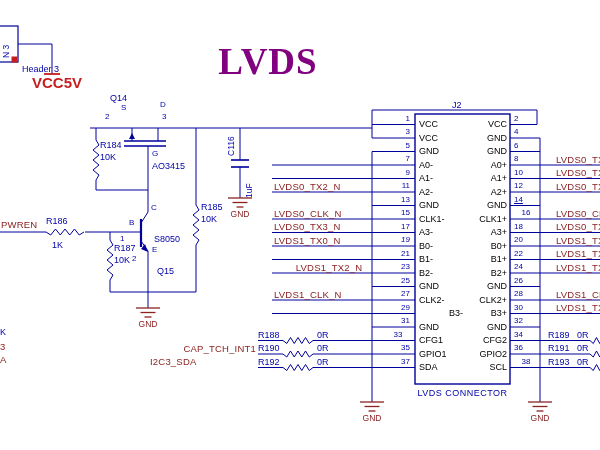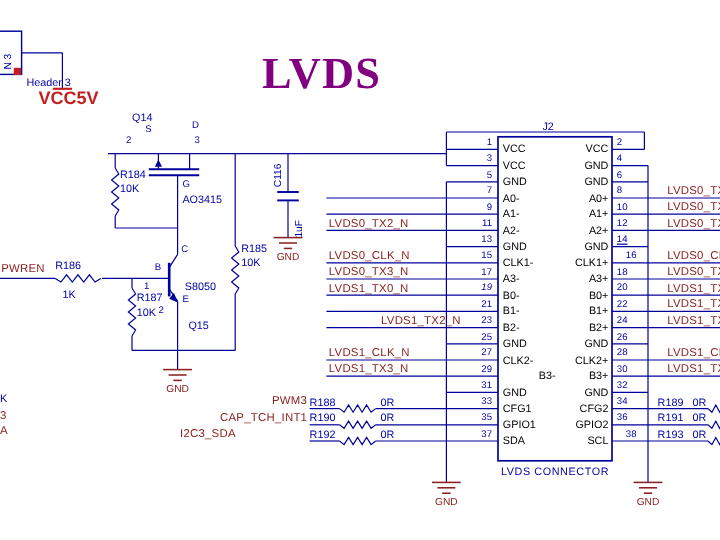--- a/index.html
+++ b/index.html
@@ -226,55 +226,53 @@
     <div class="t net" style="left: 556px; top: 234.5px; width: 60px; text-align: left;">LVDS1_TX0_P</div>
     <div class="t pin" style="left: 386px; top: 248.5px; width: 24px; text-align: right;">21</div>
     <div class="t pin" style="left: 514px; top: 248.5px; width: 24px; text-align: left;">22</div>
     <div class="t name" style="left: 419px; top: 254px; width: 44px; text-align: left;">B1-</div>
     <div class="t name" style="left: 462px; top: 254px; width: 45px; text-align: right;">B1+</div>
     <div class="t net" style="left: 556px; top: 248px; width: 60px; text-align: left;">LVDS1_TX1_P</div>
     <div class="t pin" style="left: 386px; top: 262px; width: 24px; text-align: right;">23</div>
     <div class="t pin" style="left: 514px; top: 262px; width: 24px; text-align: left;">24</div>
     <div class="t name" style="left: 419px; top: 267.5px; width: 44px; text-align: left;">B2-</div>
     <div class="t name" style="left: 462px; top: 267.5px; width: 45px; text-align: right;">B2+</div>
-    <div class="t net" style="left: 274px; top: 261.5px; width: 110px; text-align: right;">LVDS1_TX2_N</div>
+    <div class="t net" style="left: 274px; top: 261.5px; width: 110px; text-align: center;">LVDS1_TX2_N</div>
     <div class="t net" style="left: 556px; top: 261.5px; width: 60px; text-align: left;">LVDS1_TX2_P</div>
     <div class="t pin" style="left: 386px; top: 275.5px; width: 24px; text-align: right;">25</div>
     <div class="t pin" style="left: 514px; top: 275.5px; width: 24px; text-align: left;">26</div>
     <div class="t name" style="left: 419px; top: 281px; width: 44px; text-align: left;">GND</div>
     <div class="t name" style="left: 462px; top: 281px; width: 45px; text-align: right;">GND</div>
     <div class="t pin" style="left: 386px; top: 289px; width: 24px; text-align: right;">27</div>
     <div class="t pin" style="left: 514px; top: 289px; width: 24px; text-align: left;">28</div>
     <div class="t name" style="left: 419px; top: 294.5px; width: 44px; text-align: left;">CLK2-</div>
     <div class="t name" style="left: 462px; top: 294.5px; width: 45px; text-align: right;">CLK2+</div>
     <div class="t net" style="left: 274px; top: 288.5px; width: 110px; text-align: left;">LVDS1_CLK_N</div>
     <div class="t net" style="left: 556px; top: 288.5px; width: 60px; text-align: left;">LVDS1_CLK_P</div>
     <div class="t pin" style="left: 386px; top: 302.5px; width: 24px; text-align: right;">29</div>
     <div class="t pin" style="left: 514px; top: 302.5px; width: 24px; text-align: left;">30</div>
     <div class="t name" style="left: 419px; top: 308px; width: 44px; text-align: right;">B3-</div>
     <div class="t name" style="left: 462px; top: 308px; width: 45px; text-align: right;">B3+</div>
-    <div class="t net" style="left: 274px; top: 302px; width: 110px; text-align: left;">LVDS1_TX3_N</div>
     <div class="t net" style="left: 556px; top: 302px; width: 60px; text-align: left;">LVDS1_TX3_P</div>
     <div class="t pin" style="left: 386px; top: 316px; width: 24px; text-align: right;">31</div>
     <div class="t pin" style="left: 514px; top: 316px; width: 24px; text-align: left;">32</div>
     <div class="t name" style="left: 419px; top: 321.5px; width: 44px; text-align: left;">GND</div>
     <div class="t name" style="left: 462px; top: 321.5px; width: 45px; text-align: right;">GND</div>
-    <div class="t pin" style="left: 386px; top: 329.5px; width: 24px; text-align: right;">33</div>
+    <div class="t pin" style="left: 386px; top: 329.5px; width: 24px; text-align: center;">33</div>
     <div class="t pin" style="left: 514px; top: 329.5px; width: 24px; text-align: left;">34</div>
     <div class="t name" style="left: 419px; top: 335px; width: 44px; text-align: left;">CFG1</div>
     <div class="t name" style="left: 462px; top: 335px; width: 45px; text-align: right;">CFG2</div>
     <div class="t pin" style="left: 386px; top: 343px; width: 24px; text-align: right;">35</div>
     <div class="t pin" style="left: 514px; top: 343px; width: 24px; text-align: left;">36</div>
     <div class="t name" style="left: 419px; top: 348.5px; width: 44px; text-align: left;">GPIO1</div>
     <div class="t name" style="left: 462px; top: 348.5px; width: 45px; text-align: right;">GPIO2</div>
     <div class="t pin" style="left: 386px; top: 356.5px; width: 24px; text-align: right;">37</div>
     <div class="t pin" style="left: 514px; top: 356.5px; width: 24px; text-align: center;">38</div>
     <div class="t name" style="left: 419px; top: 362px; width: 44px; text-align: left;">SDA</div>
     <div class="t name" style="left: 462px; top: 362px; width: 45px; text-align: right;">SCL</div>
-    <div class="t net" style="left: 150px; top: 329px; width: 106px; text-align: right;">PWM3</div>
     <div class="t des" style="left: 258px; top: 329.5px;">R188</div>
     <div class="t des" style="left: 317px; top: 329.5px;">0R</div>
     <div class="t net" style="left: 150px; top: 342.5px; width: 106px; text-align: right;">CAP_TCH_INT1</div>
     <div class="t des" style="left: 258px; top: 343px;">R190</div>
     <div class="t des" style="left: 317px; top: 343px;">0R</div>
     <div class="t net" style="left: 150px; top: 356px; width: 106px; text-align: left;">I2C3_SDA</div>
     <div class="t des" style="left: 258px; top: 356.5px;">R192</div>
     <div class="t des" style="left: 317px; top: 356.5px;">0R</div>
     <div class="t des" style="left: 548px; top: 329.5px;">R189</div>
     <div class="t des" style="left: 577px; top: 329.5px;">0R</div>

